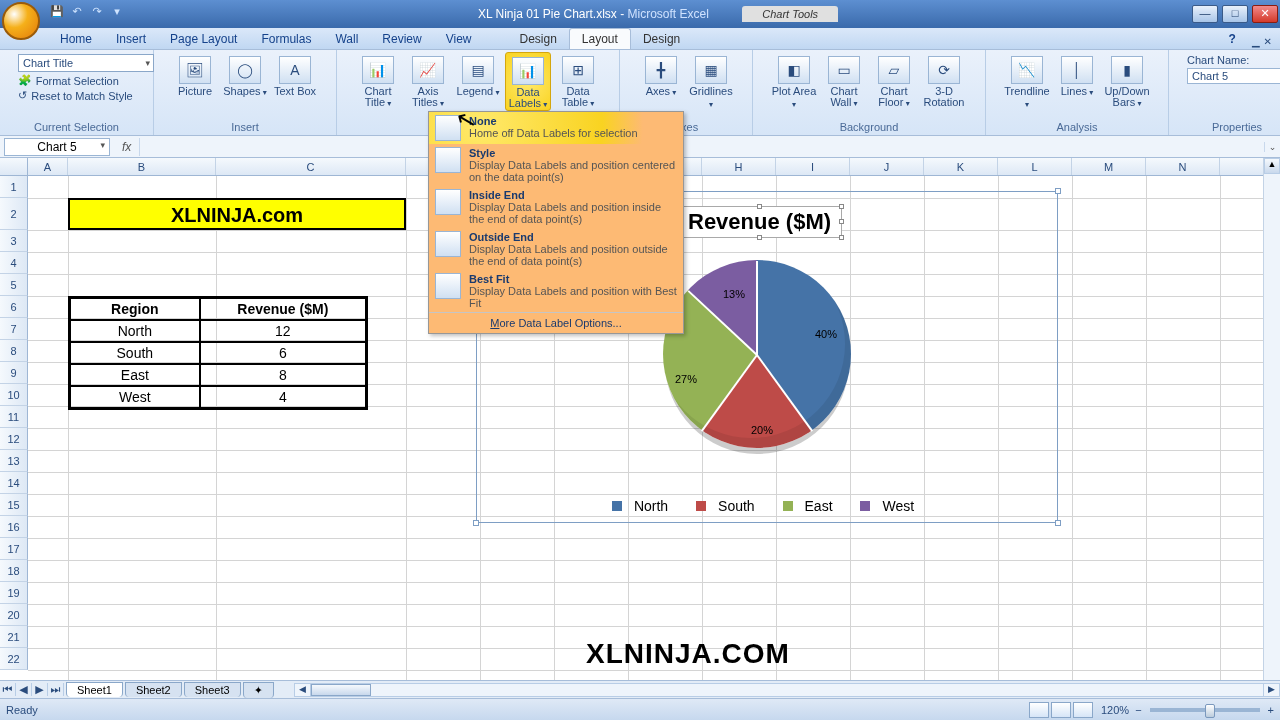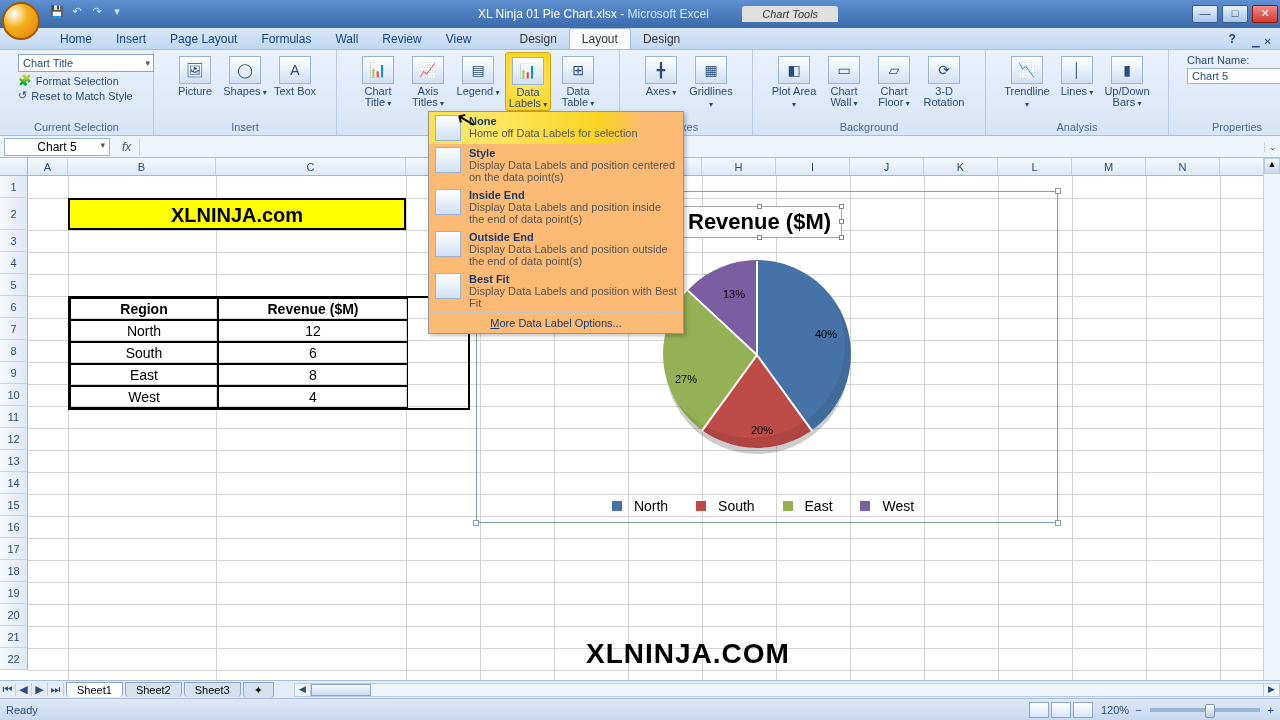--- a/index.html
+++ b/index.html
@@ -73,21 +73,21 @@
 .rh.r2 { height: 32px; line-height: 32px; }
 .cells { position: absolute; left: 28px; top: 18px; right: 0; bottom: 0; }
 .gridlines { position: absolute; inset: 0; }
 .gv { position: absolute; top: 0; bottom: 0; width: 1px; background: #d4d4d4; }
 .gh { position: absolute; left: 0; right: 0; height: 1px; background: #d4d4d4; }
 
 
 .banner { position: absolute; left: 40px; top: 22px; width: 338px; height: 32px; background: #ffff00; border: 2px solid #000; text-align: center; font-weight: bold; font-size: 20px; line-height: 30px; }
 
 
-.dtable { position: absolute; left: 40px; top: 120px; width: 402px; border: 2px solid #000; font-size: 14px; }
+.dtable { position: absolute; left: 40px; top: 120px; width: 300px; border: 2px solid #000; font-size: 14px; }
 .dtable .row { display: flex; }
 .dtable .row > div { border: 1px solid #000; padding: 2px 0; text-align: center; }
 .dtable .row > div:first-child { width: 148px; }
 .dtable .row > div:last-child { width: 190px; }
 .dtable .hdr { font-weight: bold; }
 
 
 .chart { position: absolute; left: 448px; top: 15px; width: 582px; height: 332px; border: 1px solid #7e9ec4; }
 .chart-sel { position: absolute; width: 6px; height: 6px; background: #fff; border: 1px solid #7e9ec4; }
 .chart-title { position: absolute; left: 200px; top: 14px; border: 1px solid #a9a9a9; padding: 2px 10px; font-size: 22px; font-weight: bold; background: #fff; }

